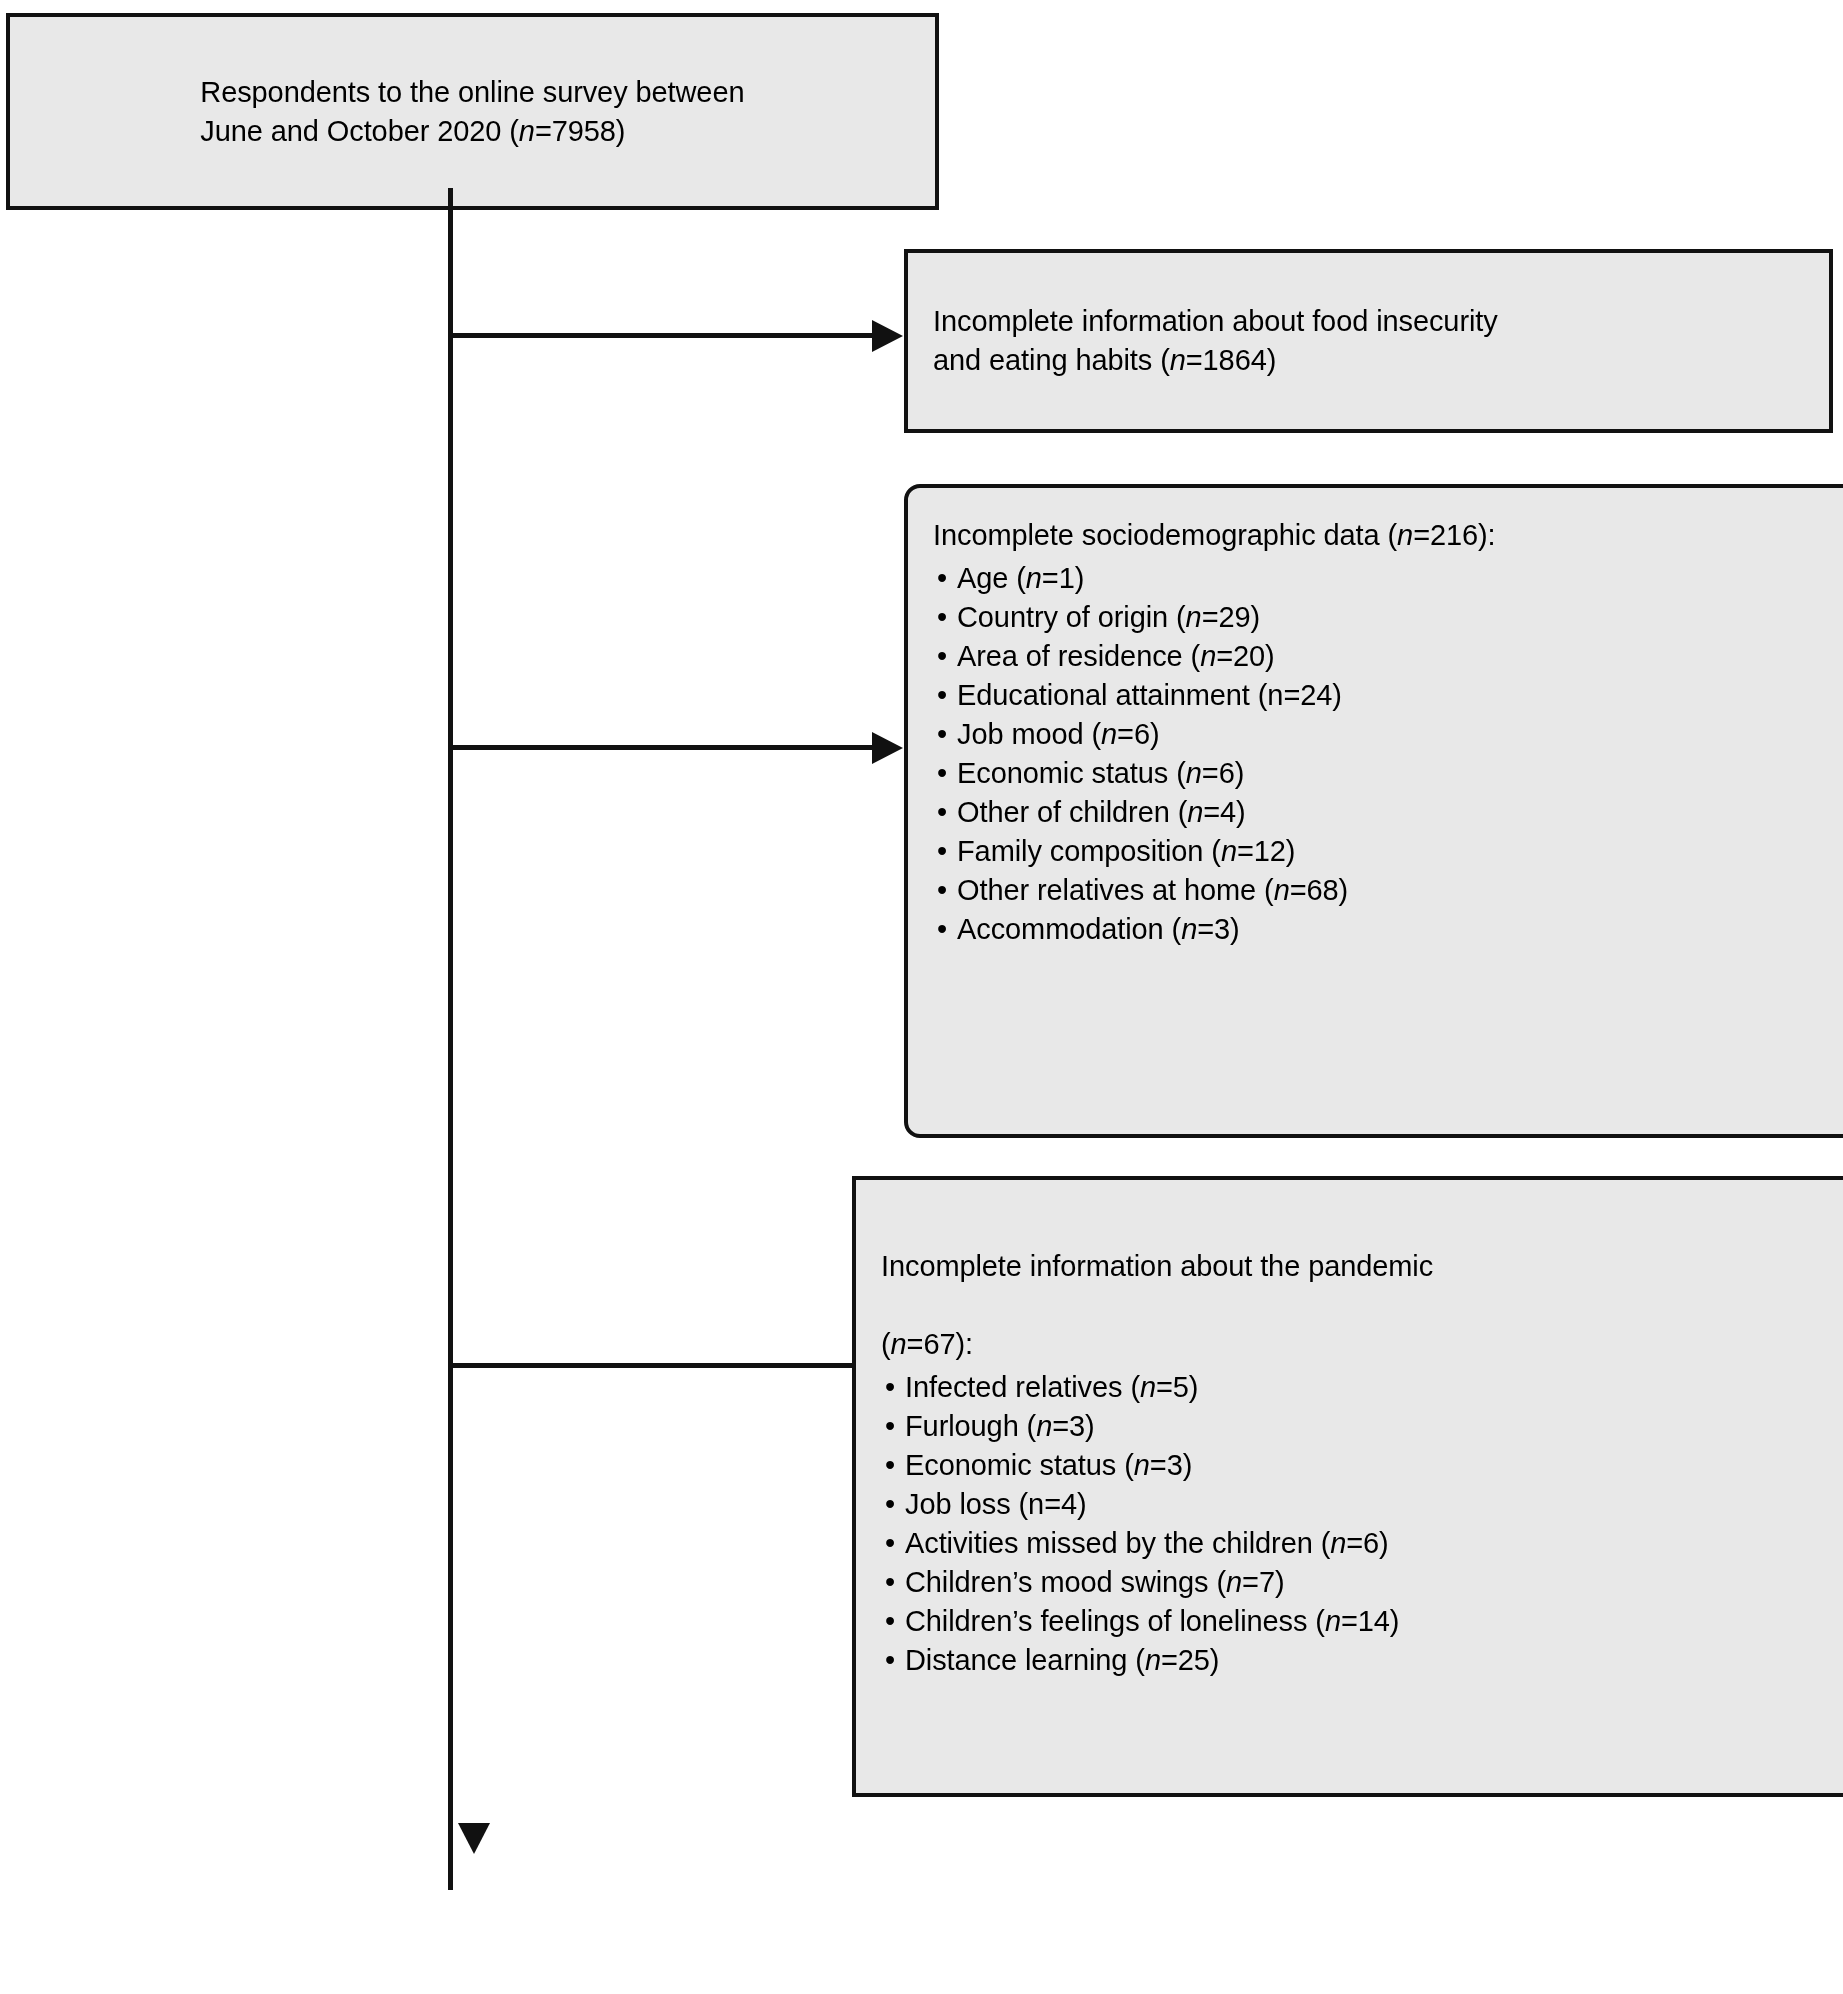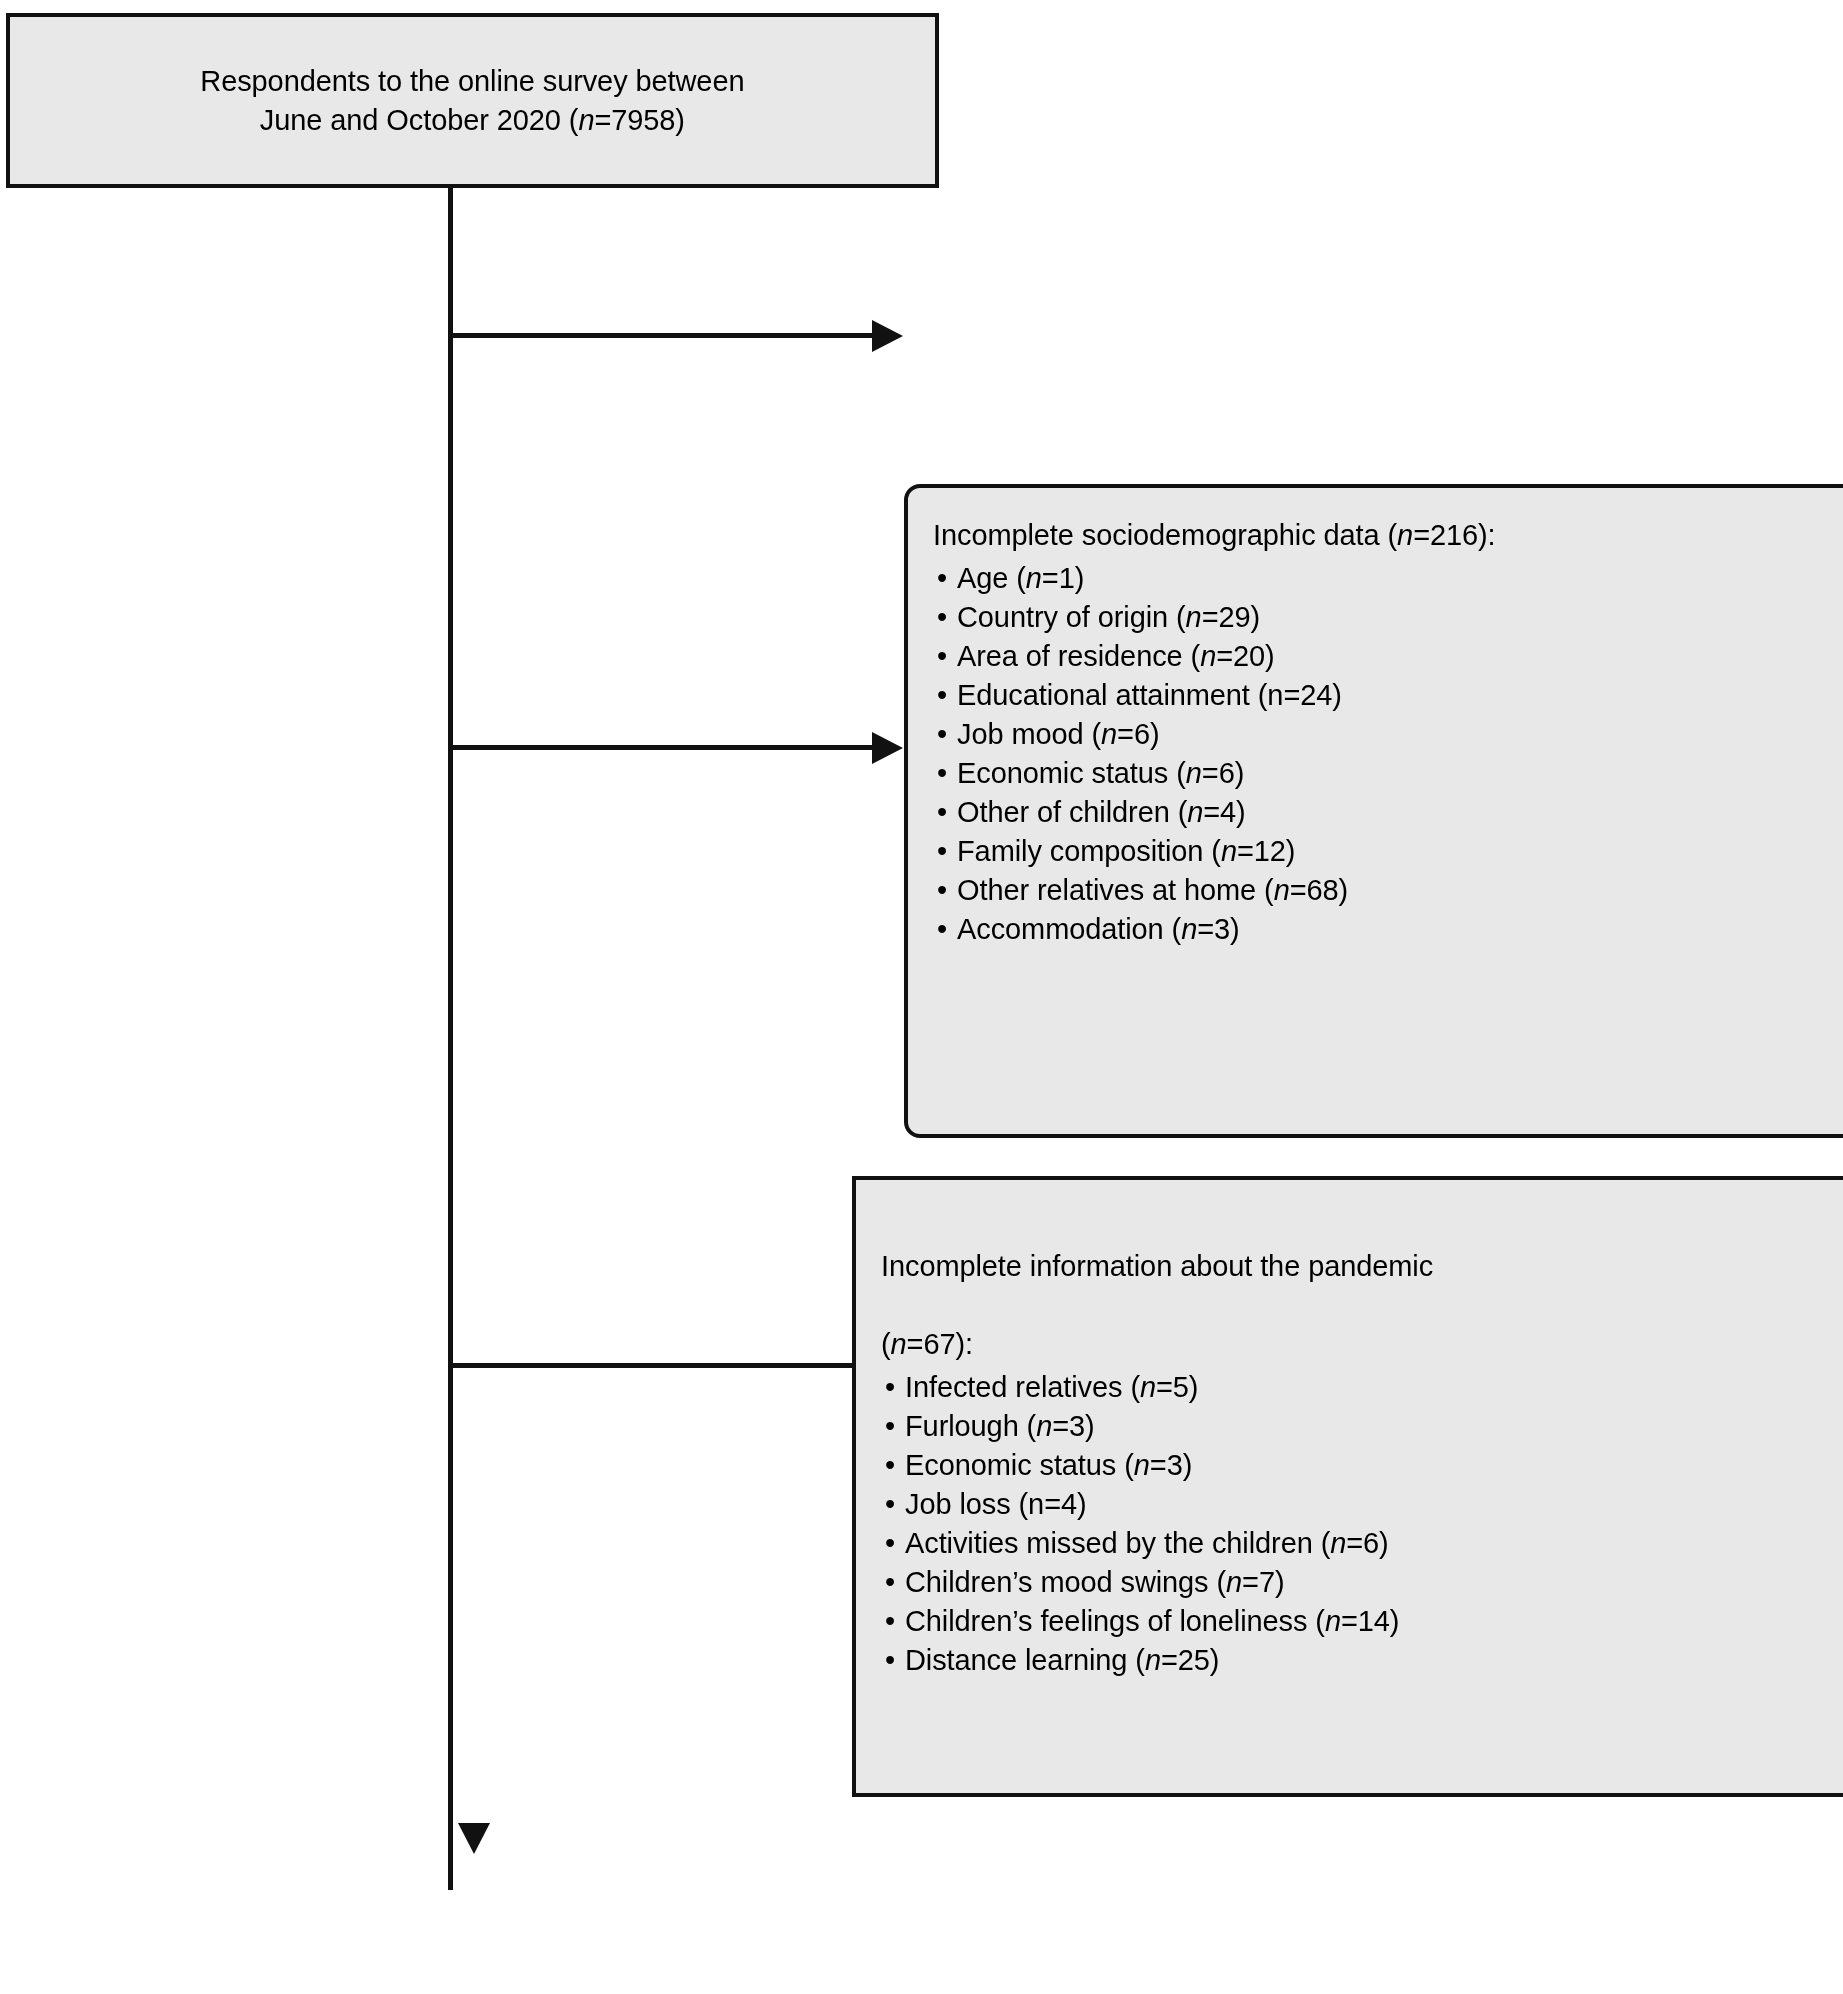--- a/index.html
+++ b/index.html
@@ -28,25 +28,25 @@
     font-size: 29px;
     line-height: 39px;
     letter-spacing: -0.1px;
   }
 
   
   #node-respondents {
     left: 5.9px;
     top: 13px;
     width: 933px;
-    height: 175px;
+    height: 197px;
     display: flex;
     align-items: center;
     justify-content: center;
-    text-align: center;
+    text-align: left;
   }
   #node-respondents .txt { padding: 0 17.7px; }
 
   
   #node-food {
     left: 904px;
     top: 249px;
     width: 929px;
     height: 184px;
     display: flex;
@@ -164,20 +164,26 @@
   <div class="arrow-right" id="arrow1"></div>
 
   <div class="hline" id="branch2"></div>
   <div class="arrow-right" id="arrow2"></div>
 
   <div class="hline" id="branch3"></div>
   <div class="arrow-right" id="arrow3"></div>
 
   <div class="arrow-down" id="arrow4"></div>
 
+  <div class="node" id="node-food">
+    <div class="txt">
+      <span>Incomplete information about food insecurity</span><br>
+      <span>and eating habits (</span><i class="n">n</i><span>=1864)</span>
+    </div>
+  </div>
 
   <div class="node" id="node-socio">
     <div class="txt">
       <div class="lead"><span>Incomplete sociodemographic data (</span><i class="n">n</i><span>=216):</span></div>
       <ul class="bullets" id="socio-list">
           <li><span>Age (</span><i class="n">n</i><span>=1)</span></li>
           <li><span>Country of origin (</span><i class="n">n</i><span>=29)</span></li>
           <li><span>Area of residence (</span><i class="n">n</i><span>=20)</span></li>
           <li><span>Educational attainment (</span><span>n</span><span>=24)</span></li>
           <li><span>Job mood (</span><i class="n">n</i><span>=6)</span></li>

